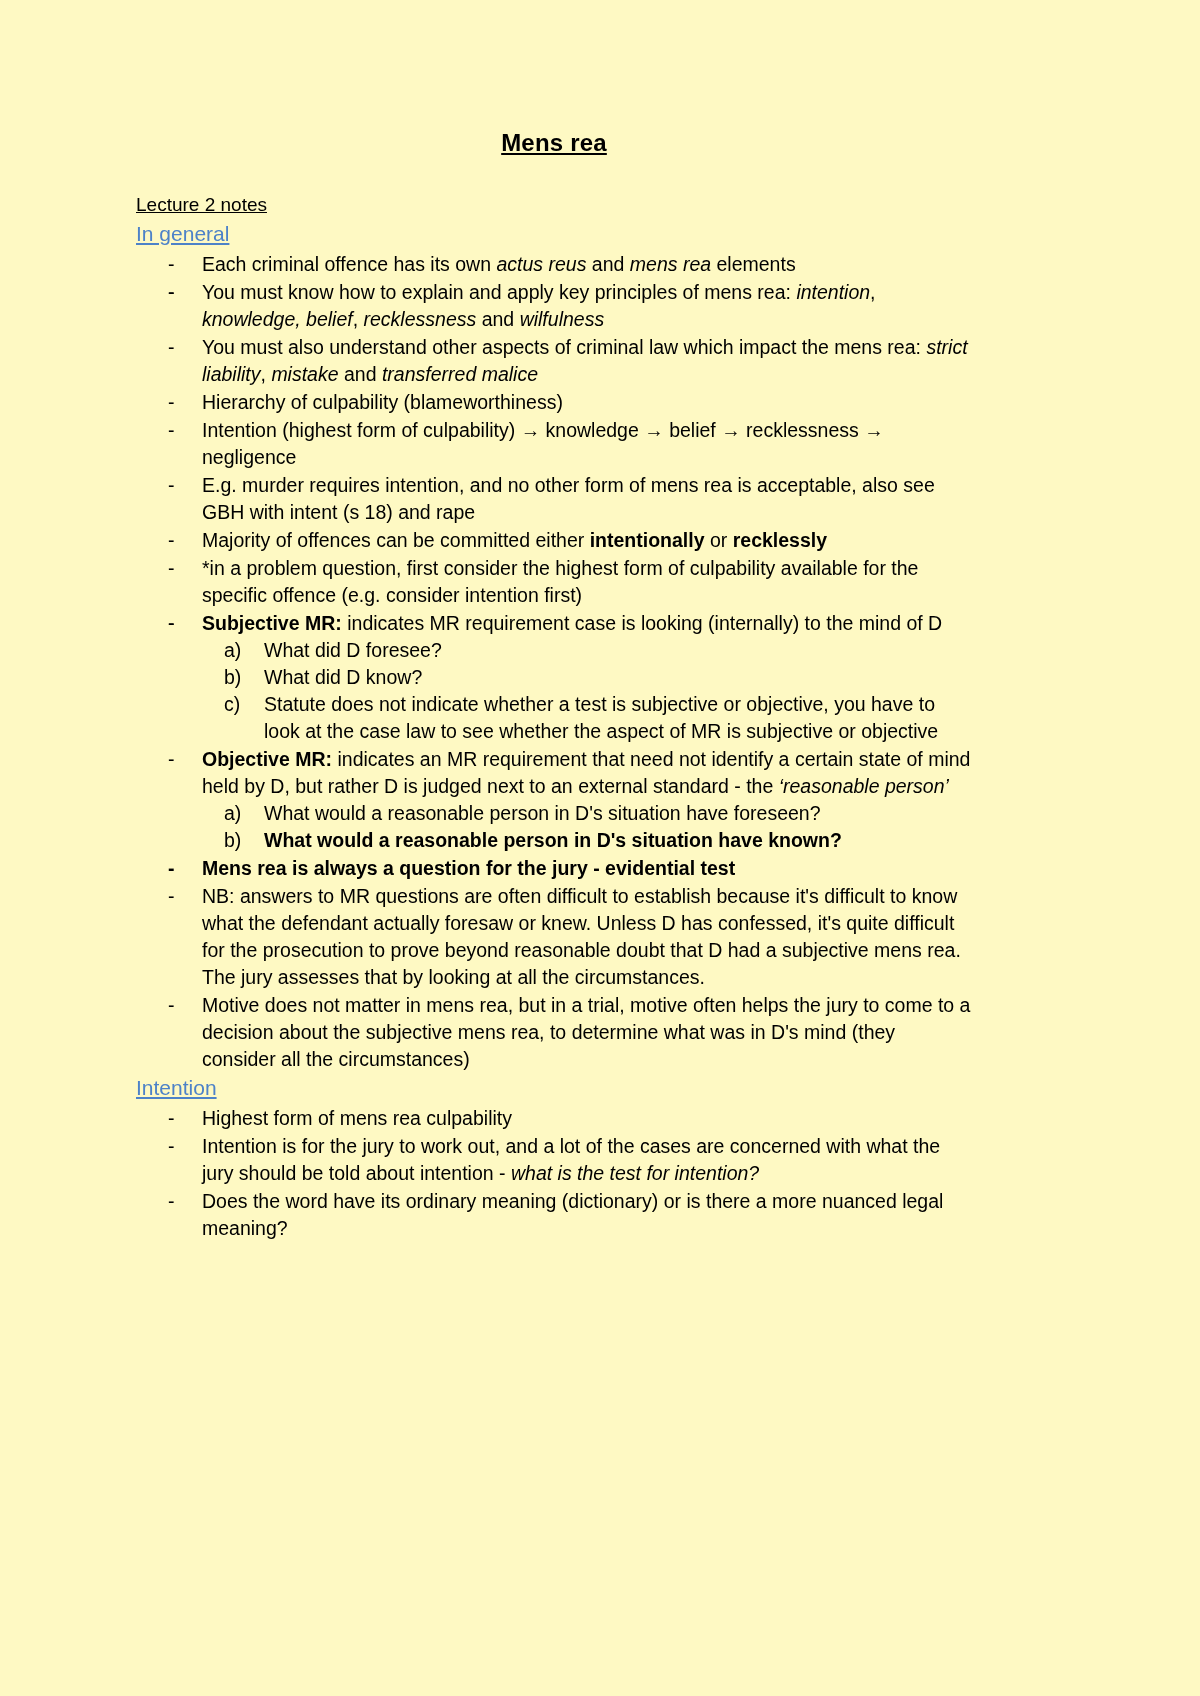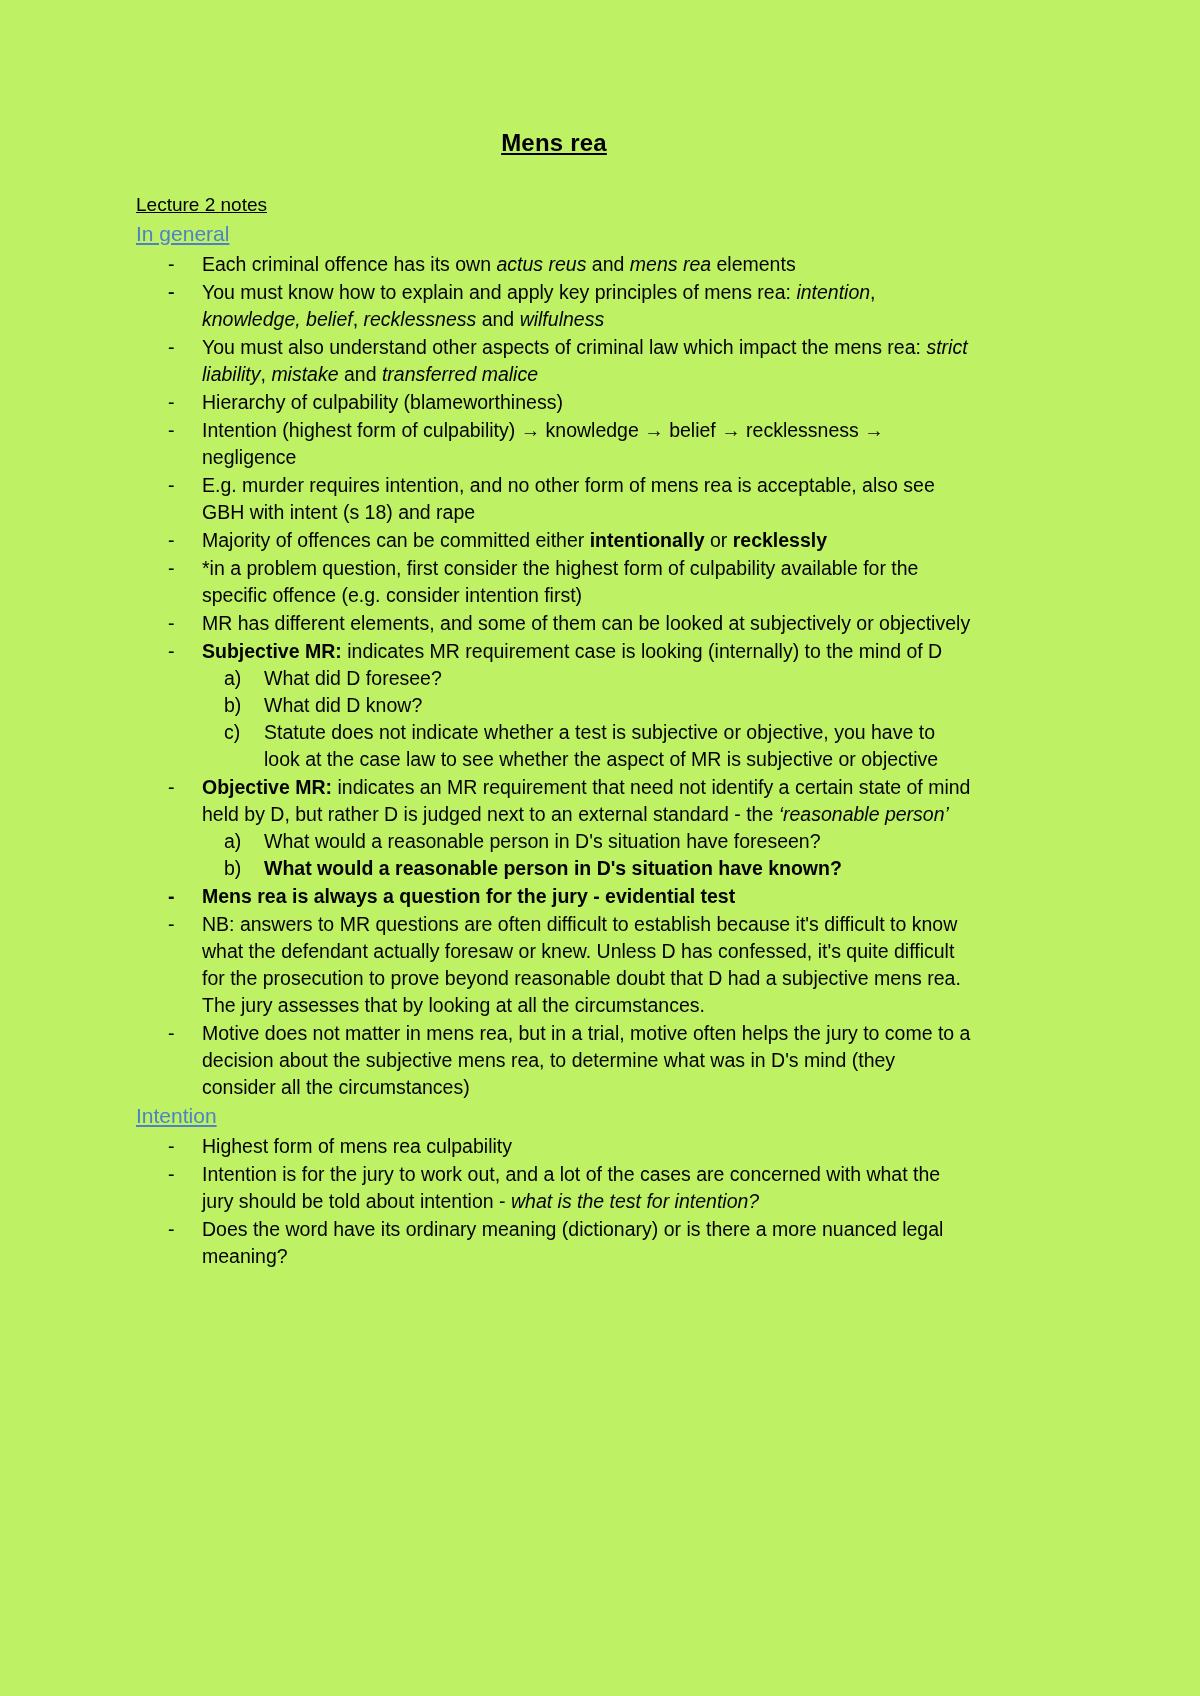--- a/index.html
+++ b/index.html
@@ -8,21 +8,21 @@
     background: #ffffff;
   }
   body {
     font-family: "Liberation Sans", sans-serif;
     color: #000000;
   }
   .page {
     position: relative;
     width: 1200px;
     height: 1696px;
-    background: #bef264;
+    background: #fef9c3;
     box-sizing: border-box;
     overflow: hidden;
   }
   .content {
     position: absolute;
     left: 136px;
     top: 128px;
     width: 836px;
   }
   .doc-title {
@@ -114,21 +114,21 @@
           <li><span class="dash">-</span><span class="seg">You must also understand other aspects of criminal law which impact the mens rea: </span><i class="seg">strict liability</i><span class="seg">, </span><i class="seg">mistake</i><span class="seg"> and </span><i class="seg">transferred malice</i></li>
         </ul>
         <ul class="level1">
           <li><span class="dash">-</span><span class="seg">Hierarchy of culpability (blameworthiness)</span></li>
           <li><span class="dash">-</span><span class="seg">Intention (highest form of culpability) → knowledge → belief → recklessness → negligence</span></li>
           <li><span class="dash">-</span><span class="seg">E.g. murder requires intention, and no other form of mens rea is acceptable, also see GBH with intent (s 18) and rape</span></li>
           <li><span class="dash">-</span><span class="seg">Majority of offences can be committed either </span><b class="seg">intentionally</b><span class="seg"> or </span><b class="seg">recklessly</b></li>
           <li><span class="dash">-</span><span class="seg">*in a problem question, first consider the highest form of culpability available for the specific offence (e.g. consider intention first)</span></li>
         </ul>
         <ul class="level1">
-          <li><span class="dash">-</span><span class="seg">MR has different elements, and some of them can be looked at subjectively or objectively</span></li>
+          <li><span class="dash">-</span></li>
           <li><span class="dash">-</span><b class="seg">Subjective MR:</b><span class="seg"> indicates MR requirement case is looking (internally) to the mind of D</span><ol class="level2">
               <li><span class="marker">a)</span><span style="font-weight: normal; text-align: center;">What did D foresee?</span></li>
               <li><span class="marker">b)</span><span style="font-weight: normal;">What did D know?</span></li>
               <li><span class="marker">c)</span><span style="font-weight: normal;">Statute does not indicate whether a test is subjective or objective, you have to look at the case law to see whether the aspect of MR is subjective or objective</span></li>
             </ol></li>
           <li><span class="dash">-</span><b class="seg">Objective MR:</b><span class="seg"> indicates an MR requirement that need not identify a certain state of mind held by D, but rather D is judged next to an external standard - the </span><i class="seg">‘reasonable person’</i><ol class="level2">
               <li><span class="marker">a)</span><span style="font-weight: normal;">What would a reasonable person in D's situation have foreseen?</span></li>
               <li><span class="marker">b)</span><span style="font-weight: bold;">What would a reasonable person in D's situation have known?</span></li>
             </ol></li>
           <li class="bold-item"><span class="dash">-</span><b class="seg">Mens rea is always a question for the jury - evidential test</b></li>

